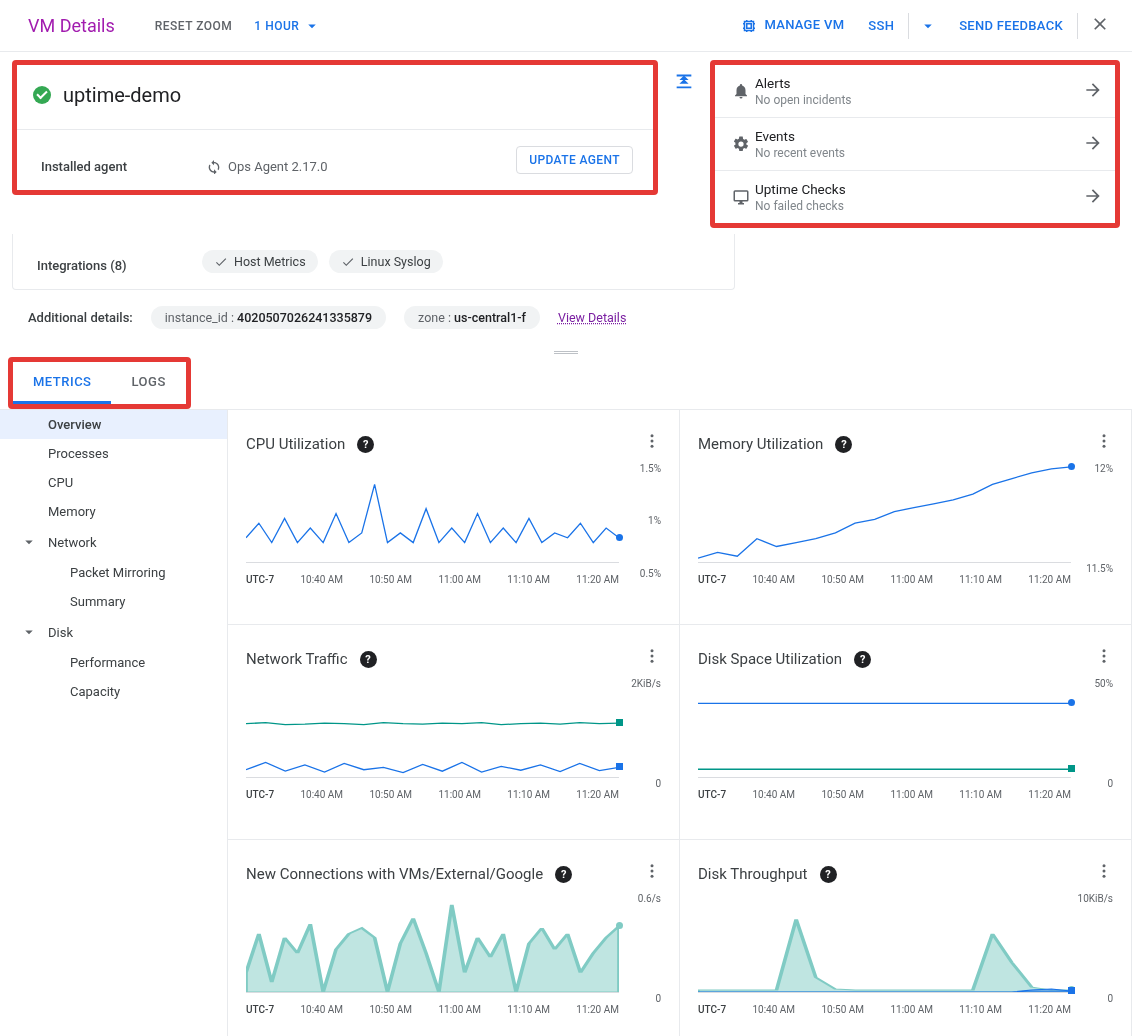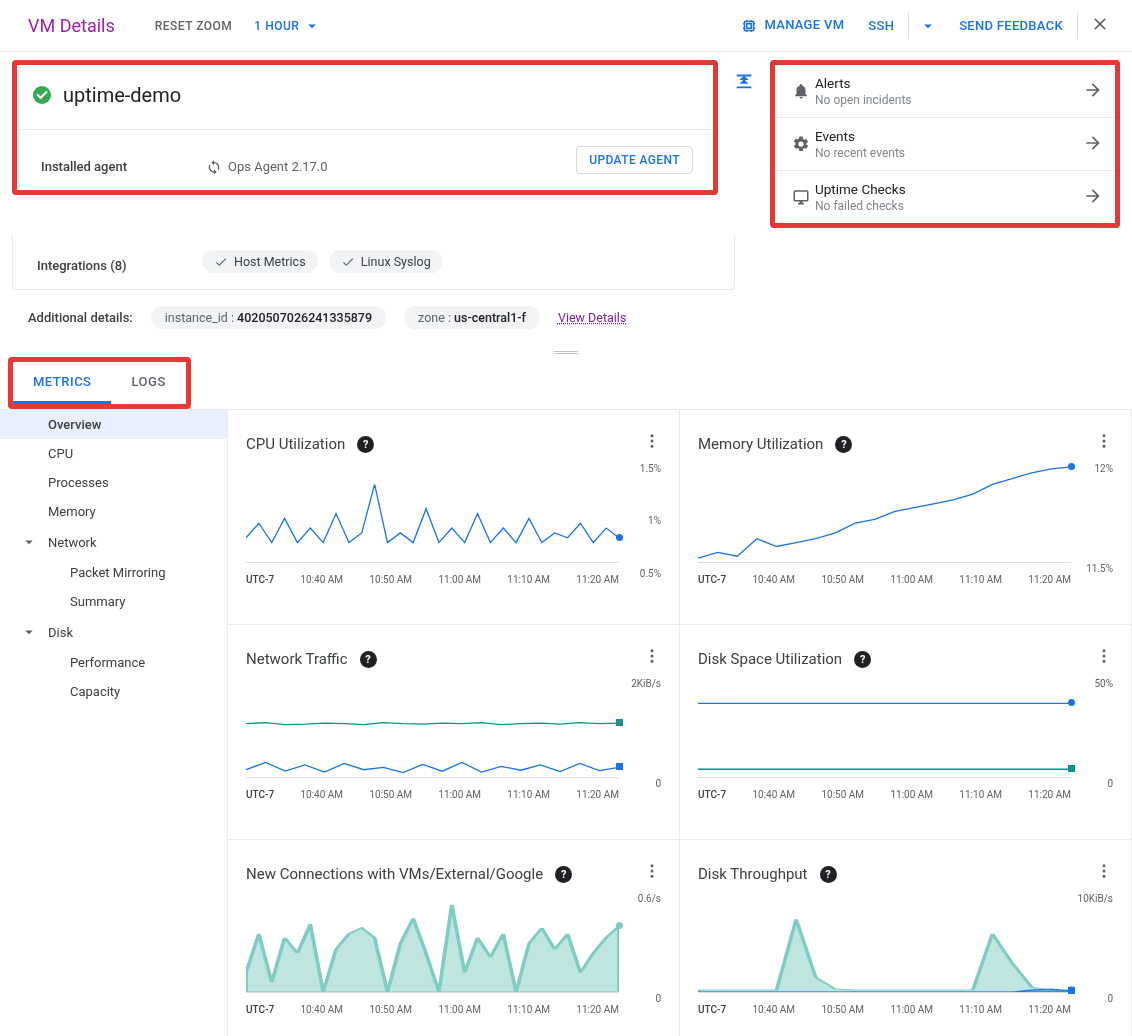--- a/index.html
+++ b/index.html
@@ -34,21 +34,21 @@
   .agent-val { display: flex; align-items: center; color: #5f6368; font-size: 13px; flex: 1; }
   .agent-val svg { margin-right: 6px; }
   .upd-btn { border: 1px solid #dadce0; color: #1a73e8; font-size: 12px; font-weight: 500; padding: 6px 12px; border-radius: 4px; letter-spacing: .4px; background: #fff; cursor: pointer; }
 
   .chip { display: inline-flex; align-items: center; background: #f1f3f4; border-radius: 16px; padding: 4px 12px; font-size: 12.5px; color: #3c4043; margin-right: 8px; }
   .chip svg { margin-right: 6px; }
 
   .collapse-col { width: 28px; padding-top: 10px; text-align: center; color: #1a73e8; cursor: pointer; }
 
   
-  .side-panel { width: 350px; }
+  .side-panel { width: 410px; }
   .side-item { display: flex; align-items: center; padding: 10px 12px; border-bottom: 1px solid #e8eaed; cursor: pointer; }
   .side-item:last-child { border-bottom: none; }
   .side-icon { width: 28px; color: #5f6368; display: flex; justify-content: center; }
   .side-text { flex: 1; }
   .side-title { font-size: 13.5px; color: #202124; }
   .side-sub { font-size: 12px; color: #80868b; margin-top: 2px; }
   .side-arrow { color: #5f6368; }
 
   
   .details-row { display: flex; align-items: center; padding: 8px 12px 18px 28px; gap: 18px; }
@@ -250,22 +250,22 @@
 <div class="tab-wrap">
   <div class="tab-box hl-red">
     <div class="tab active">METRICS</div>
     <div class="tab inactive">LOGS</div>
   </div>
 </div>
 
 <div class="body-grid">
   <div class="sidebar">
     <div class="sb-item sel">Overview</div>
+    <div class="sb-item">Processes</div>
     <div class="sb-item">CPU</div>
-    <div class="sb-item">Processes</div>
     <div class="sb-item">Memory</div>
     <div class="sb-group">
       <svg width="18" height="18" viewBox="0 0 24 24">
           <path fill="#5f6368" d="M7 10l5 5 5-5z"></path>
         </svg>
       <span>Network</span>
     </div>
     <div class="sb-item sb-sub">Packet Mirroring</div>
     <div class="sb-item sb-sub">Summary</div>
     <div class="sb-group">

